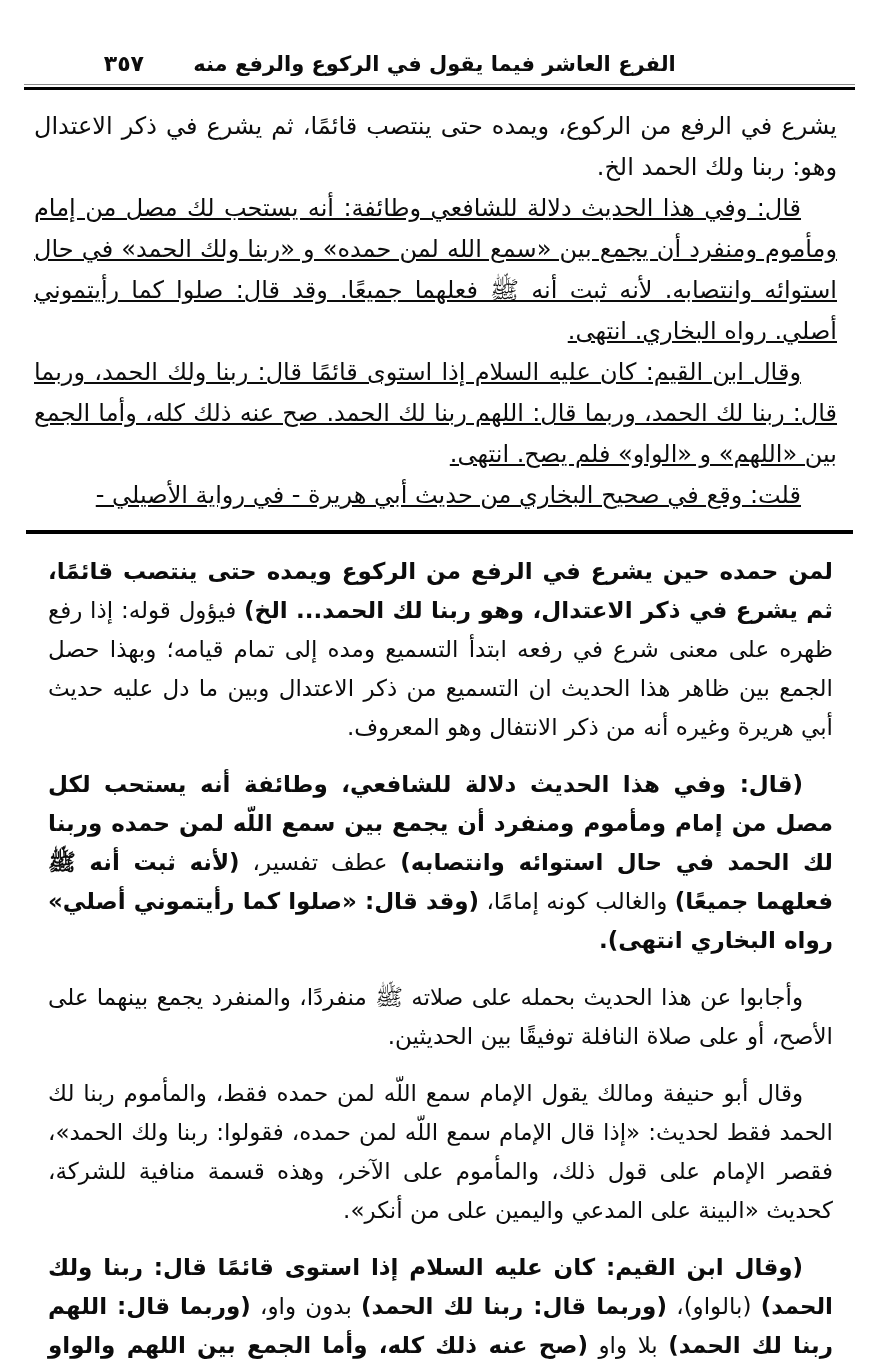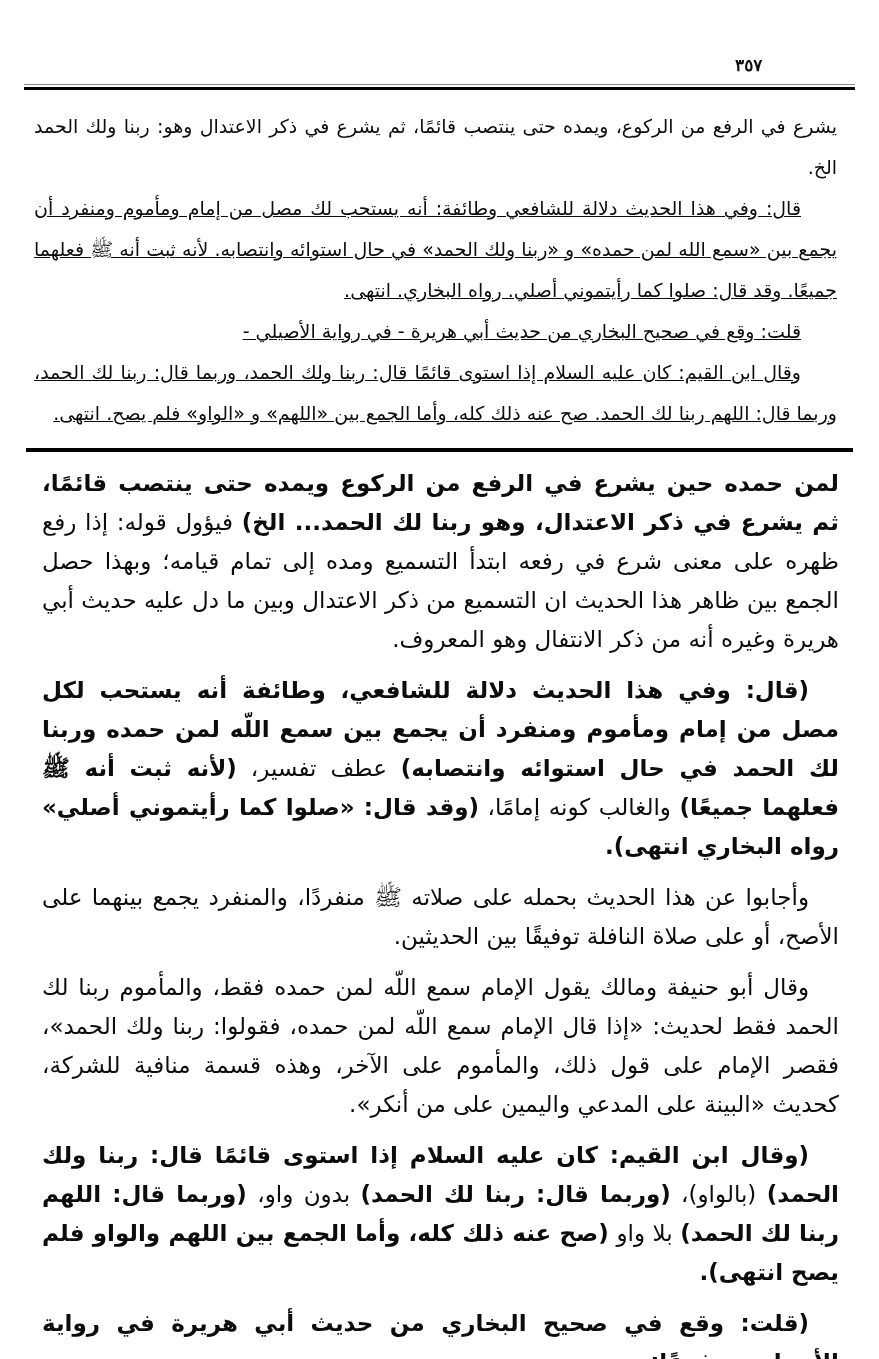--- a/index.html
+++ b/index.html
@@ -8,71 +8,72 @@
     font-family:"DejaVu Sans",sans-serif;
     color:#0c0c0c;
     -webkit-font-smoothing:antialiased;
     overflow:hidden;
   }
   .page{width:879px;height:1359px;box-sizing:border-box;padding:30px 24px 20px 24px;}
 
   
   .header{display:flex;flex-direction:row;align-items:flex-end;height:46px;}
   .page-number{
-    font-size:17px;font-weight:bold;width:120px;text-align:left;
-    letter-spacing:2px;order:2;font-family:Liberation Serif, serif;
+    font-size:22px;font-weight:bold;width:120px;text-align:right;
+    letter-spacing:2px;order:2;
   }
   .header-title{
     flex:1;text-align:center;font-size:21px;font-weight:bold;order:1;
     padding-right:130px;
   }
   .header-rule{margin-top:8px;}
   .header-rule .thin{height:1px;background:#8a8a8a;margin-bottom:2px;}
   .header-rule .thick{height:3px;background:#000;}
 
   
   .main{margin-top:16px;padding:0 18px 0 10px;}
   .main p{
-    margin:0;font-size:19px;line-height:41px;
+    margin:0;font-size:24px;line-height:41px;
     text-align:justify;font-weight:500;
   }
   .main p.indent{text-indent:36px;text-decoration:underline;}
 
   
   .mid-separator{height:4px;background:#000;margin:14px 2px 10px 2px;}
 
   
   .commentary{padding:0 4px 0 6px;}
   .commentary p{
-    margin:12px;font-size:23px;line-height:39px;
+    margin:18px;font-size:23px;line-height:39px;
     text-align:justify;
   }
   .commentary p.indent{text-indent:30px;}
   .seg-b{font-weight:bold;}
   .seg-r{font-weight:normal;}
 </style>
 </head>
 <body>
 
 <div class="page">
 
   <div class="header">
     <div class="page-number">٣٥٧</div>
+    <div class="header-title">الفرع العاشر فيما يقول في الركوع والرفع منه</div>
   </div>
 
   <div class="header-rule">
     <div class="thin"></div>
     <div class="thick"></div>
   </div>
 
   <div class="main">
       <p><span class="seg-r">يشرع في الرفع من الركوع، ويمده حتى ينتصب قائمًا، ثم يشرع في ذكر الاعتدال وهو: ربنا ولك الحمد الخ.</span></p>
       <p class="indent"><span class="seg-r">قال: وفي هذا الحديث دلالة للشافعي وطائفة: أنه يستحب لك مصل من إمام ومأموم ومنفرد أن يجمع بين «سمع الله لمن حمده» و «ربنا ولك الحمد» في حال استوائه وانتصابه. لأنه ثبت أنه ﷺ فعلهما جميعًا. وقد قال: صلوا كما رأيتموني أصلي. رواه البخاري. انتهى.</span></p>
+      <p class="indent"><span class="seg-r">وقال ابن القيم: كان عليه السلام إذا استوى قائمًا قال: ربنا ولك الحمد، وربما قال: ربنا لك الحمد، وربما قال: اللهم ربنا لك الحمد. صح عنه ذلك كله، وأما الجمع بين «اللهم» و «الواو» فلم يصح. انتهى.</span></p>
       <p class="indent"><span class="seg-r">قلت: وقع في صحيح البخاري من حديث أبي هريرة - في رواية الأصيلي -</span></p>
-      <p class="indent"><span class="seg-r">وقال ابن القيم: كان عليه السلام إذا استوى قائمًا قال: ربنا ولك الحمد، وربما قال: ربنا لك الحمد، وربما قال: اللهم ربنا لك الحمد. صح عنه ذلك كله، وأما الجمع بين «اللهم» و «الواو» فلم يصح. انتهى.</span></p>
     </div>
 
   <div class="mid-separator"></div>
 
   <div class="commentary">
       <p><span class="seg-b">لمن حمده حين يشرع في الرفع من الركوع ويمده حتى ينتصب قائمًا، ثم يشرع في ذكر الاعتدال، وهو ربنا لك الحمد... الخ)</span><span class="seg-r"> فيؤول قوله: إذا رفع ظهره على معنى شرع في رفعه ابتدأ التسميع ومده إلى تمام قيامه؛ وبهذا حصل الجمع بين ظاهر هذا الحديث ان التسميع من ذكر الاعتدال وبين ما دل عليه حديث أبي هريرة وغيره أنه من ذكر الانتفال وهو المعروف.</span></p>
       <p class="indent"><span class="seg-b">(قال: وفي هذا الحديث دلالة للشافعي، وطائفة أنه يستحب لكل مصل من إمام ومأموم ومنفرد أن يجمع بين سمع اللّه لمن حمده وربنا لك الحمد في حال استوائه وانتصابه)</span><span class="seg-r"> عطف تفسير، </span><span class="seg-b">(لأنه ثبت أنه ﷺ فعلهما جميعًا)</span><span class="seg-r"> والغالب كونه إمامًا، </span><span class="seg-b">(وقد قال: «صلوا كما رأيتموني أصلي» رواه البخاري انتهى).</span></p>
       <p class="indent"><span class="seg-r">وأجابوا عن هذا الحديث بحمله على صلاته ﷺ منفردًا، والمنفرد يجمع بينهما على الأصح، أو على صلاة النافلة توفيقًا بين الحديثين.</span></p>
       <p class="indent"><span class="seg-r">وقال أبو حنيفة ومالك يقول الإمام سمع اللّه لمن حمده فقط، والمأموم ربنا لك الحمد فقط لحديث: «إذا قال الإمام سمع اللّه لمن حمده، فقولوا: ربنا ولك الحمد»، فقصر الإمام على قول ذلك، والمأموم على الآخر، وهذه قسمة منافية للشركة، كحديث «البينة على المدعي واليمين على من أنكر».</span></p>
       <p class="indent"><span class="seg-b">(وقال ابن القيم: كان عليه السلام إذا استوى قائمًا قال: ربنا ولك الحمد)</span><span class="seg-r"> (بالواو)، </span><span class="seg-b">(وربما قال: ربنا لك الحمد)</span><span class="seg-r"> بدون واو، </span><span class="seg-b">(وربما قال: اللهم ربنا لك الحمد)</span><span class="seg-r"> بلا واو </span><span class="seg-b">(صح عنه ذلك كله، وأما الجمع بين اللهم والواو فلم يصح انتهى).</span></p>

